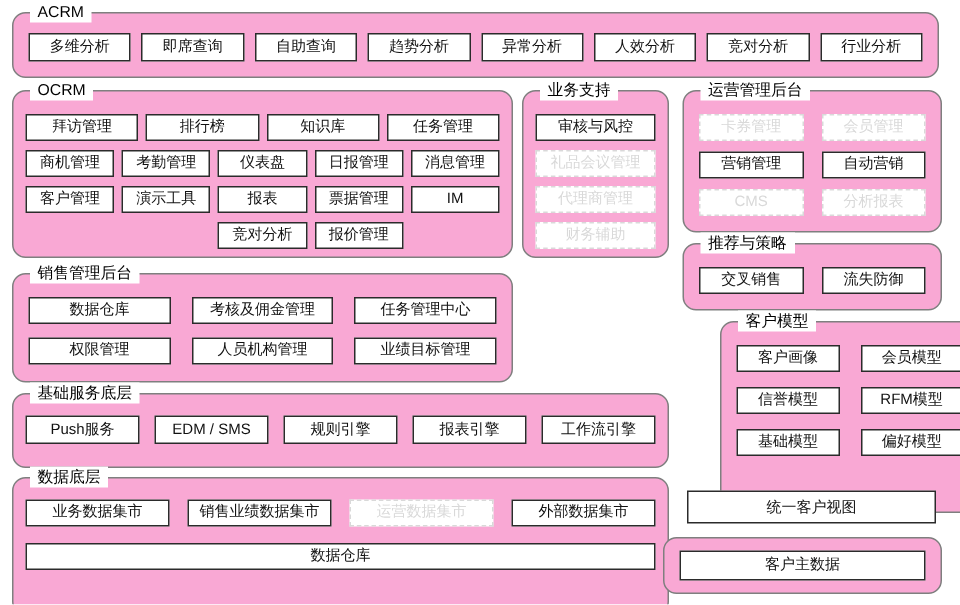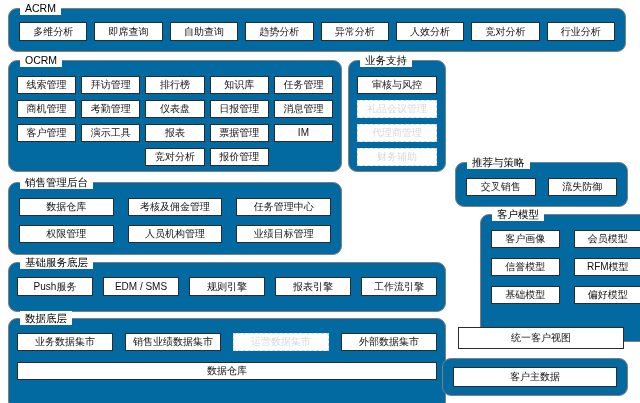--- a/index.html
+++ b/index.html
@@ -2,21 +2,21 @@
 <html><head>
 <meta charset="utf-8">
 <style>
   html,body{margin:0;padding:0;background:#fff;}
   .canvas{
     position:relative;width:640px;height:403px;background:#fff;
     font-family:"Liberation Sans", sans-serif;color:#111;overflow:hidden;
   }
   .group{
     position:absolute;box-sizing:border-box;
-    border:1px solid #7f7f7f;border-radius:9px;background:#0369a1;
+    border:1px solid #7f7f7f;border-radius:9px;background:#f9a8d4;
   }
   .group-label{
     position:absolute;top:-8px;left:11px;background:#fff;
     padding:0 5px;font-size:10.5px;line-height:14px;color:#000;white-space:nowrap;
   }
   .group-body{
     display:flex;flex-direction:column;height:100%;box-sizing:border-box;
     padding:var(--pad,14px 8px 8px);gap:var(--rg,8px);
   }
   .row{display:flex;gap:var(--cg,8px);}
@@ -70,21 +70,20 @@
           <div class="btn">竞对分析</div>
           <div class="btn">行业分析</div>
         </div>
       </div>
   </div>
 
   <div class="group g-ocrm">
     <span class="group-label">OCRM</span>
     <div class="group-body">
         <div class="row">
-          <div class="btn">线索管理</div>
           <div class="btn">拜访管理</div>
           <div class="btn">排行榜</div>
           <div class="btn">知识库</div>
           <div class="btn">任务管理</div>
         </div>
         <div class="row">
           <div class="btn">商机管理</div>
           <div class="btn">考勤管理</div>
           <div class="btn">仪表盘</div>
           <div class="btn">日报管理</div>
@@ -118,20 +117,37 @@
         </div>
         <div class="row">
           <div class="btn disabled">代理商管理</div>
         </div>
         <div class="row">
           <div class="btn disabled">财务辅助</div>
         </div>
       </div>
   </div>
 
+  <div class="group g-ops">
+    <span class="group-label">运营管理后台</span>
+    <div class="group-body">
+        <div class="row">
+          <div class="btn disabled">卡券管理</div>
+          <div class="btn disabled">会员管理</div>
+        </div>
+        <div class="row">
+          <div class="btn">营销管理</div>
+          <div class="btn">自动营销</div>
+        </div>
+        <div class="row">
+          <div class="btn disabled">CMS</div>
+          <div class="btn disabled">分析报表</div>
+        </div>
+      </div>
+  </div>
 
   <div class="group g-recommend">
     <span class="group-label">推荐与策略</span>
     <div class="group-body">
         <div class="row">
           <div class="btn">交叉销售</div>
           <div class="btn">流失防御</div>
         </div>
       </div>
   </div>

